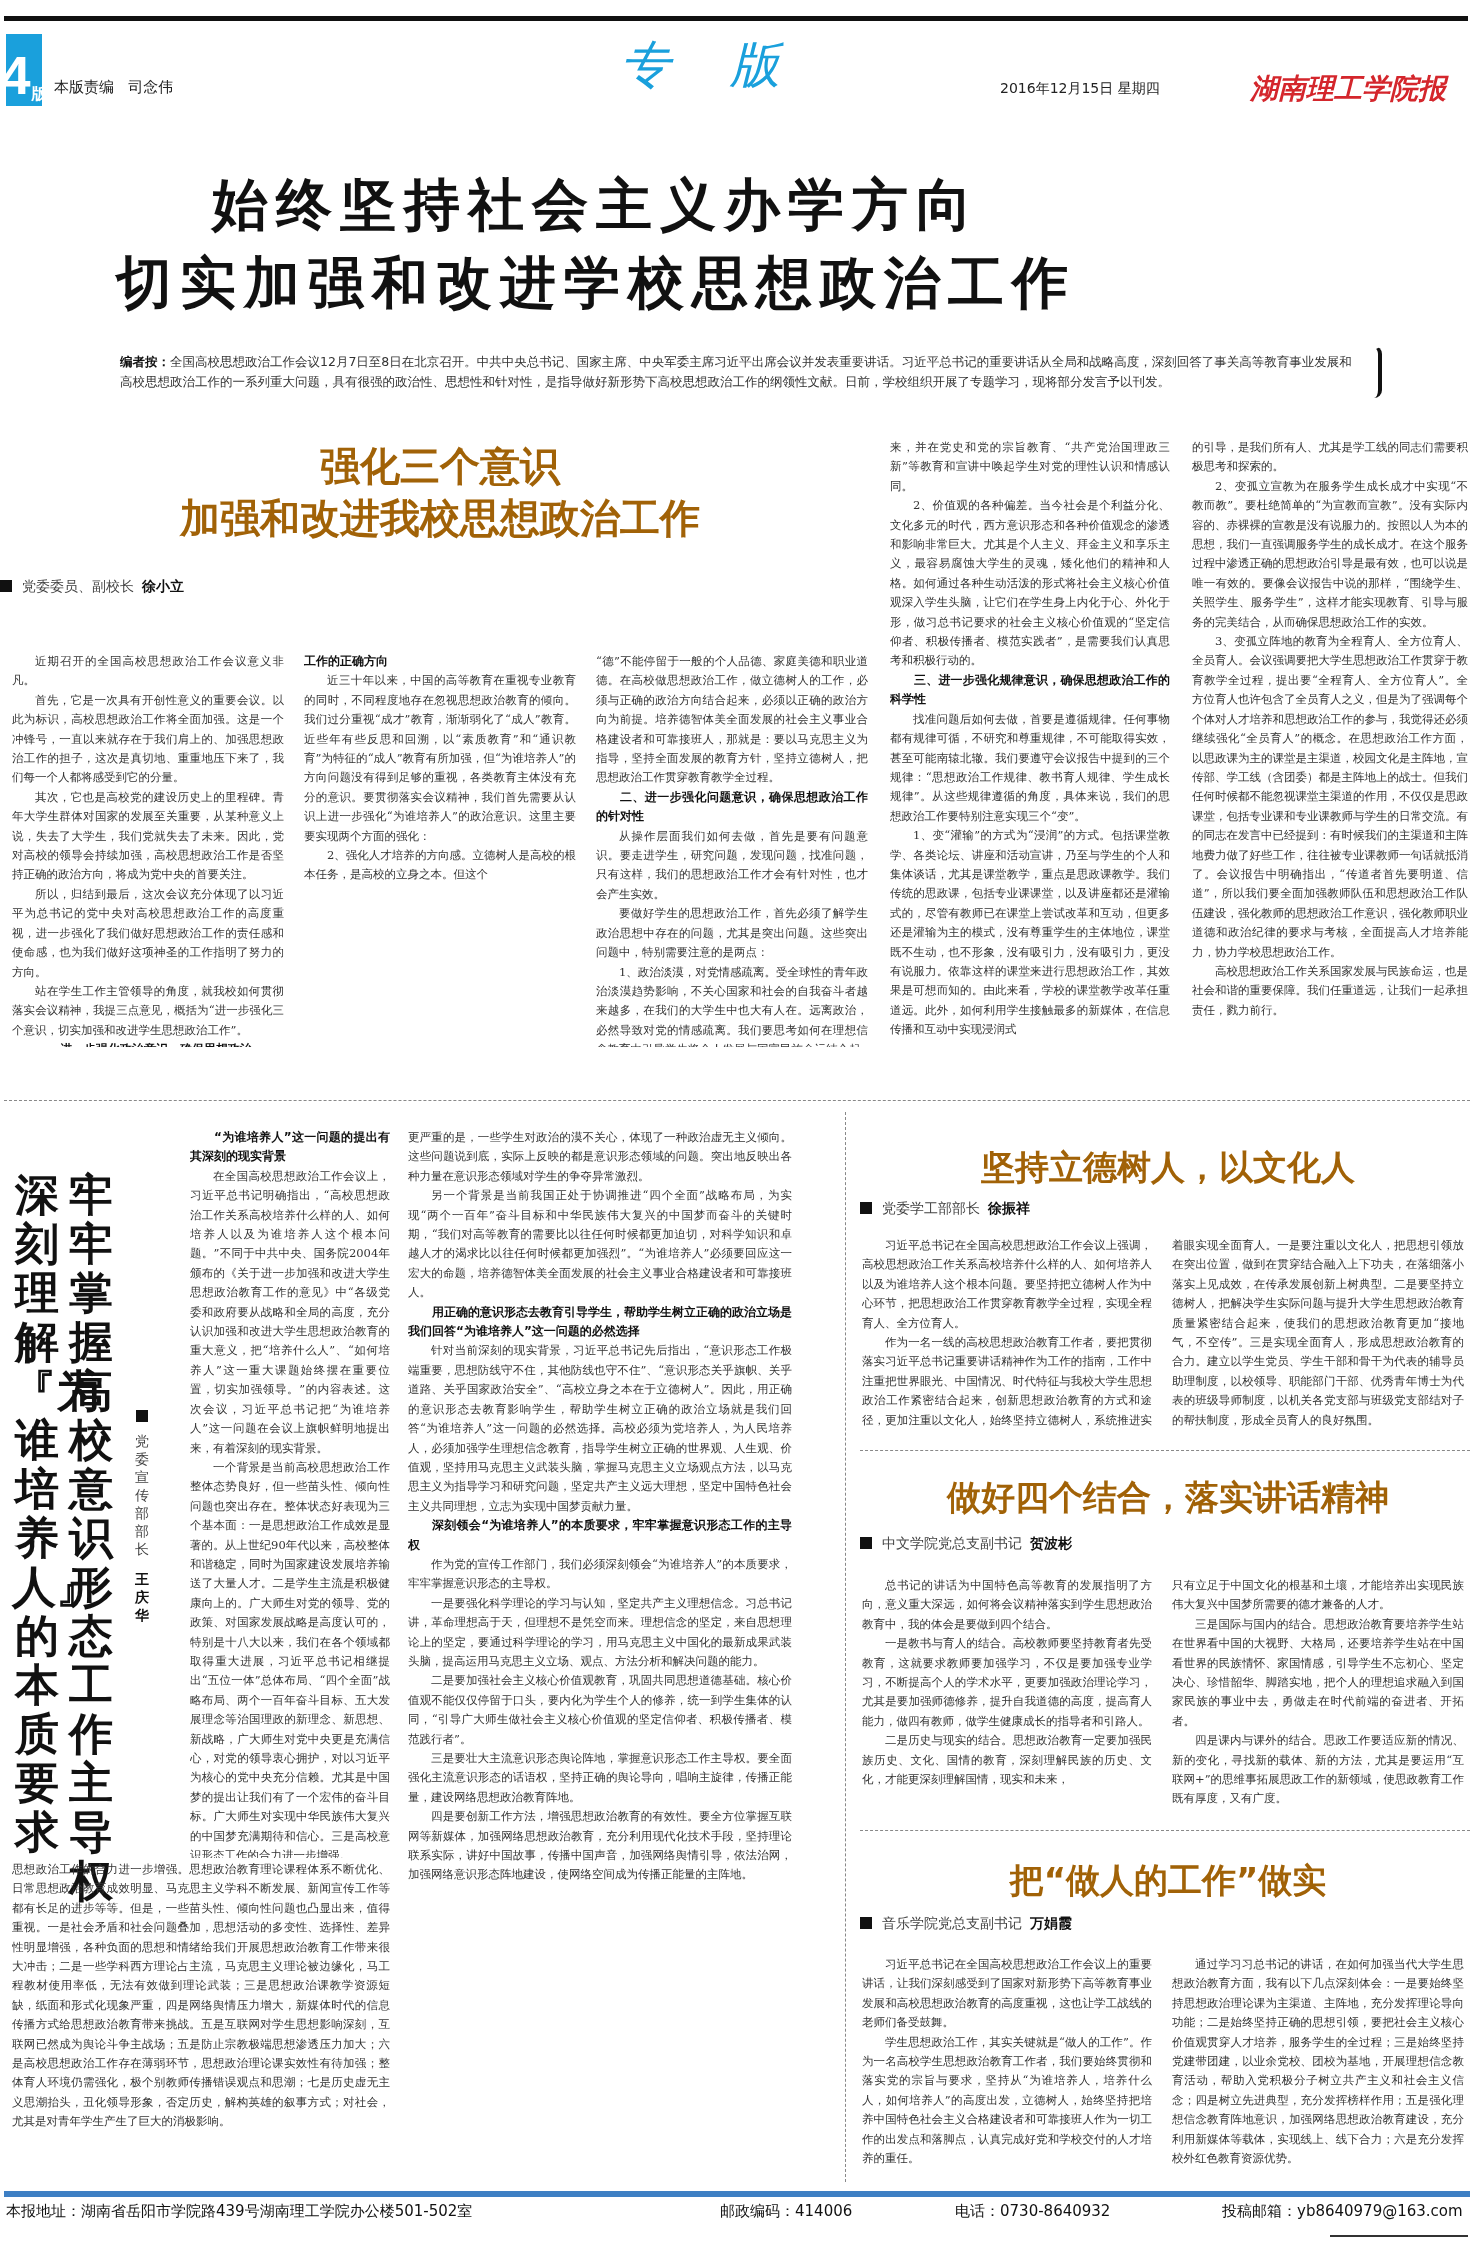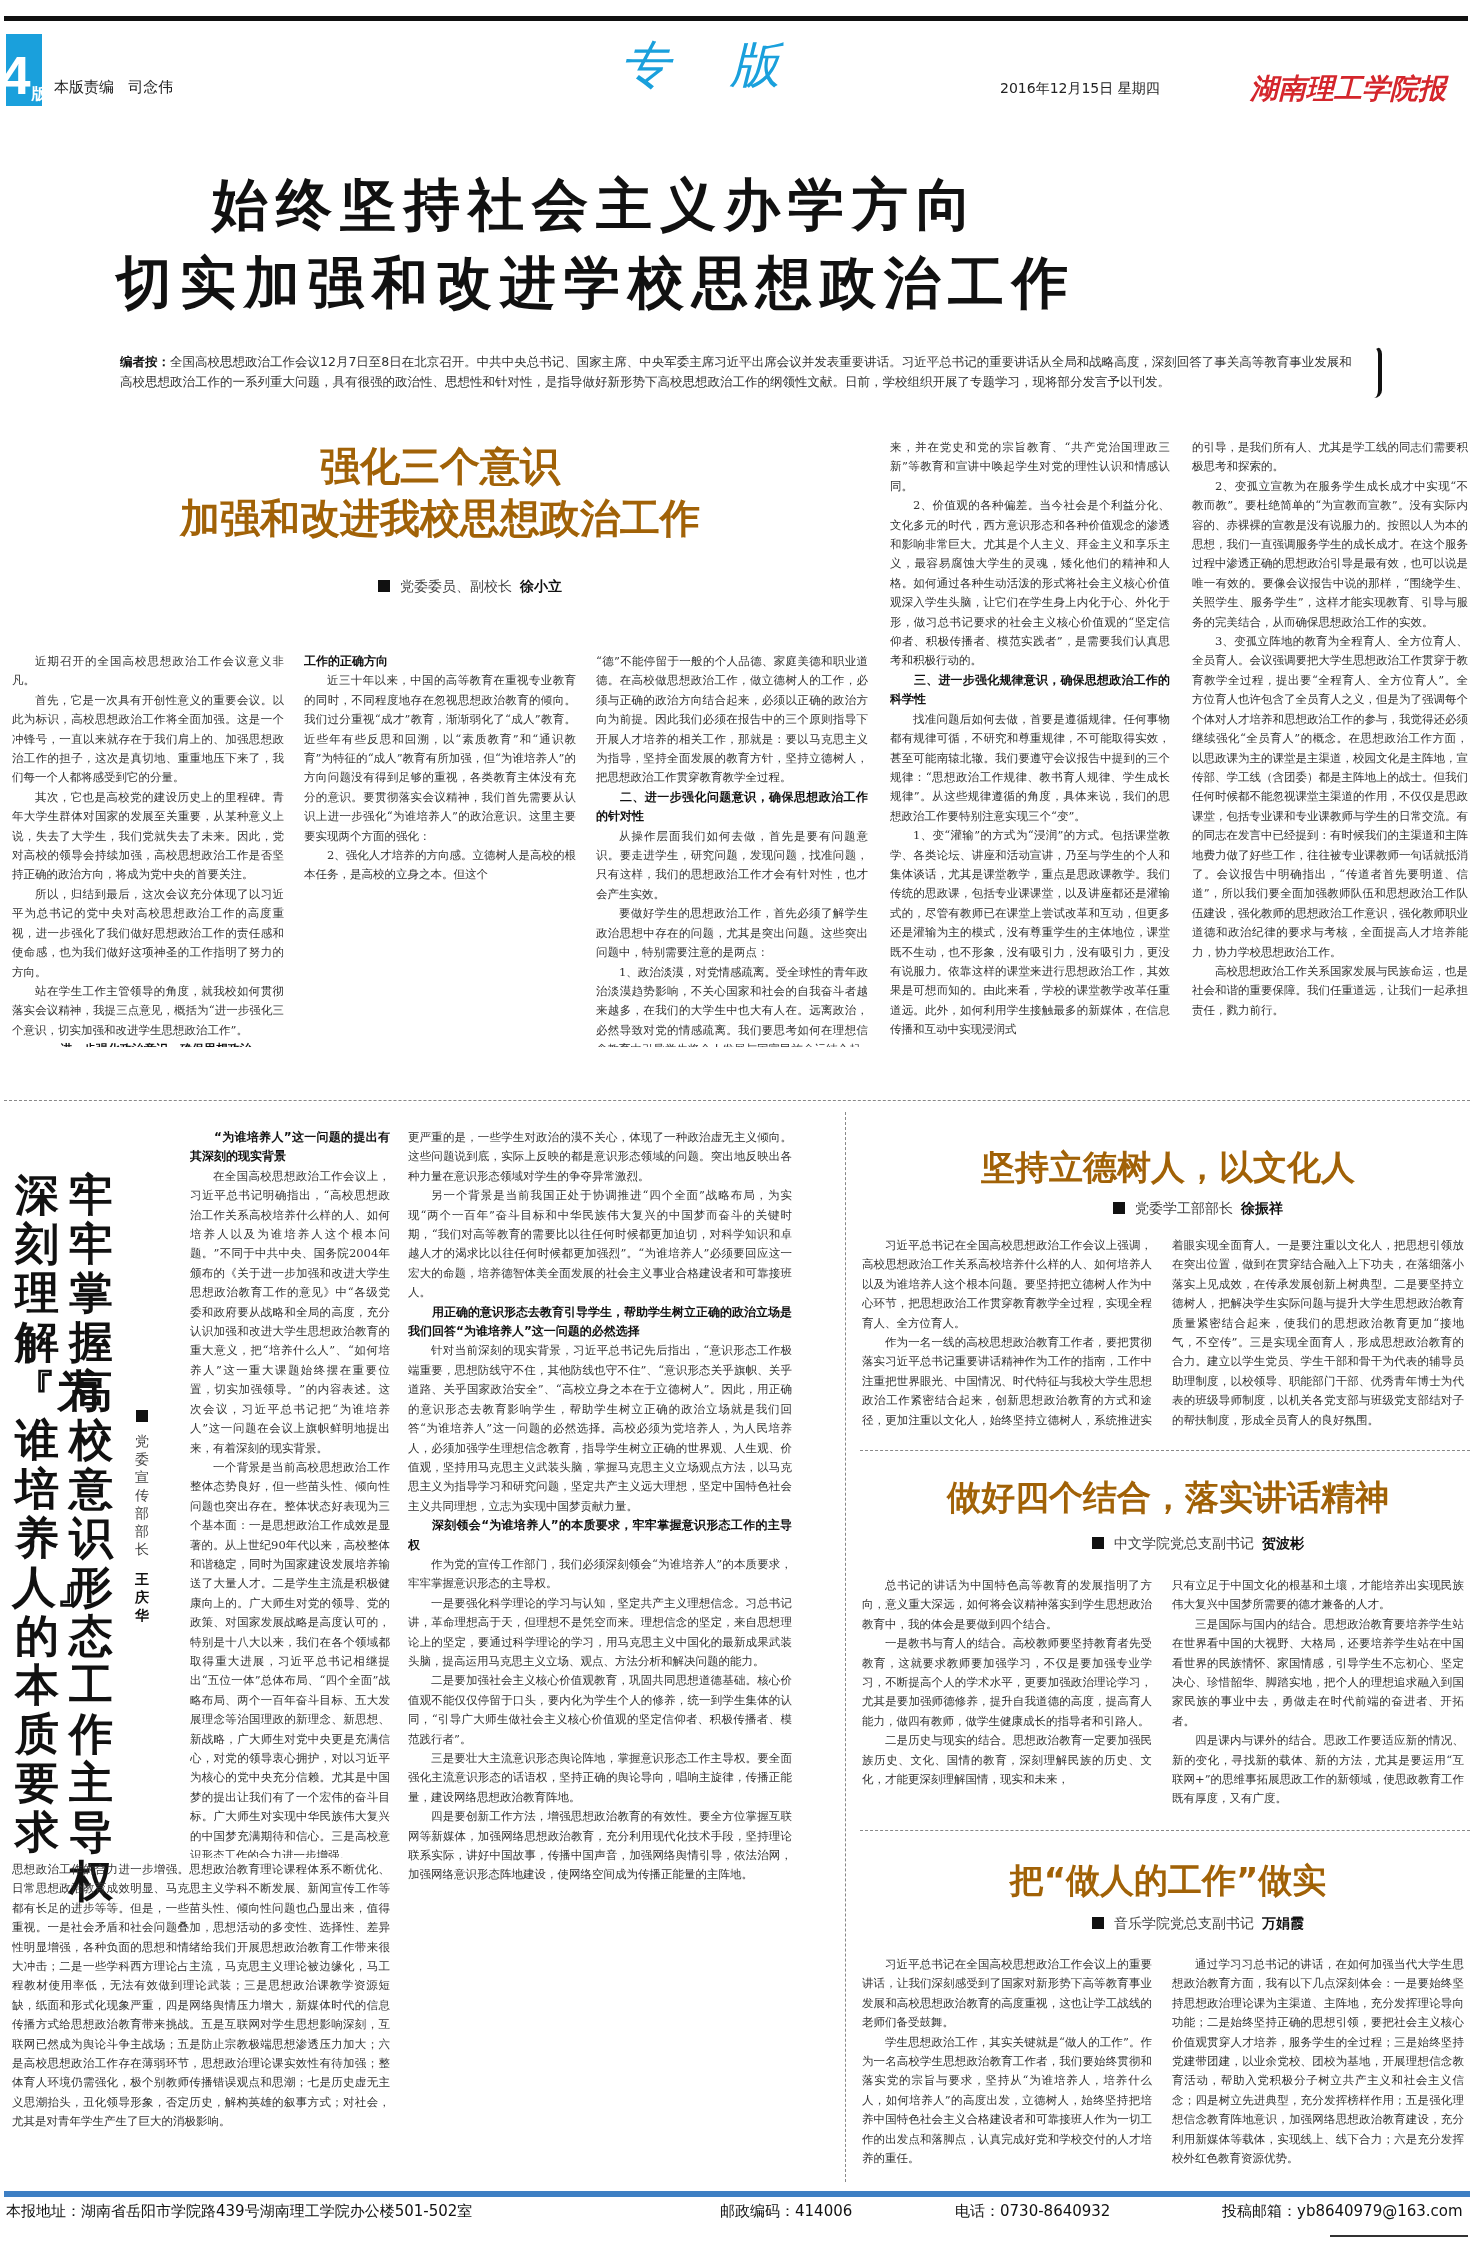--- a/index.html
+++ b/index.html
@@ -11,21 +11,21 @@
   .page-badge .ban{font-size:16px;line-height:24px;margin-left:1px;}
   .editor{left:54px;top:78px;font-size:15px;font-family:"DejaVu Sans",sans-serif;}
   .section-title{left:620px;top:32px;font-size:50px;color:#1aa0dc;letter-spacing:60px;font-family:"DejaVu Serif",serif;font-style:italic;}
   .date{left:1000px;top:80px;font-size:14px;font-family:"DejaVu Sans",sans-serif;}
   .paper-name{left:1250px;top:70px;font-size:28px;color:#d4262c;font-style:italic;font-weight:bold;font-family:"DejaVu Serif",serif;}
   .main-title{left:0;width:1192px;text-align:center;font-family:"DejaVu Sans",sans-serif;font-weight:bold;font-size:56px;letter-spacing:8px;color:#111;}
   .editor-note{left:120px;top:352px;width:1240px;font-size:12.5px;line-height:20px;font-family:"DejaVu Sans",sans-serif;color:#333;}
   .editor-note b{color:#111;}
   .note-bracket{left:1372px;top:346px;width:6px;height:50px;border-right:4px solid #111;border-top:2px solid transparent;border-radius:0 8px 8px 0;}
   .art-title{font-family:"DejaVu Sans",sans-serif;font-weight:bold;color:#a16207;text-align:center;}
-  .byline{font-family:"DejaVu Sans",sans-serif;font-size:14px;color:#444;text-align:center;padding-left:30px;}
+  .byline{font-family:"DejaVu Sans",sans-serif;font-size:14px;color:#444;text-align:left;}
   .byline .sq{display:inline-block;width:12px;height:12px;background:#111;margin-right:10px;vertical-align:-1px;}
   .byline .name{color:#111;font-weight:bold;margin-left:8px;}
   .col{font-size:11.5px;line-height:19.4px;color:#333;text-align:justify;}
   .col p{margin:0;text-indent:2em;}
   .col p.noind{text-indent:0;}
   .col h4{margin:0;font-family:"DejaVu Sans",sans-serif;font-size:12px;font-weight:bold;color:#111;text-indent:2em;}
   .dash{border-top:1px dashed #888;height:0;}
   .vdash{border-left:1px dashed #888;width:0;}
   .vtitle{font-family:"DejaVu Sans",sans-serif;font-weight:bold;font-size:44px;line-height:49px;width:50px;color:#111;text-align:center;word-break:break-all;}
   .vbyline{font-family:"DejaVu Sans",sans-serif;font-size:14px;line-height:18px;width:18px;color:#444;word-break:break-all;text-align:center;}
@@ -71,21 +71,21 @@
     <p>所以，归结到最后，这次会议充分体现了以习近平为总书记的党中央对高校思想政治工作的高度重视，进一步强化了我们做好思想政治工作的责任感和使命感，也为我们做好这项神圣的工作指明了努力的方向。</p>
     <p>站在学生工作主管领导的角度，就我校如何贯彻落实会议精神，我提三点意见，概括为“进一步强化三个意识，切实加强和改进学生思想政治工作”。</p>
     <h4>一、进一步强化政治意识，确保思想政治</h4>
   </div>
 <div class="abs col" id="a1c2" style="left:304px;top:652px;width:272px;height:395px;overflow:hidden;">
     <h4 style="text-indent: 0px;">工作的正确方向</h4>
     <p>近三十年以来，中国的高等教育在重视专业教育的同时，不同程度地存在忽视思想政治教育的倾向。我们过分重视“成才”教育，渐渐弱化了“成人”教育。近些年有些反思和回溯，以“素质教育”和“通识教育”为特征的“成人”教育有所加强，但“为谁培养人”的方向问题没有得到足够的重视，各类教育主体没有充分的意识。要贯彻落实会议精神，我们首先需要从认识上进一步强化“为谁培养人”的政治意识。这里主要要实现两个方面的强化：</p>
     <p>2、强化人才培养的方向感。立德树人是高校的根本任务，是高校的立身之本。但这个</p>
   </div>
 <div class="abs col" id="a1c3" style="left:596px;top:652px;width:272px;height:395px;overflow:hidden;">
-    <p class="noind">“德”不能停留于一般的个人品德、家庭美德和职业道德。在高校做思想政治工作，做立德树人的工作，必须与正确的政治方向结合起来，必须以正确的政治方向为前提。因此我们必须在报告中的三个原则指导下开展人才培养的相关工作，那就是：要以马克思主义为指导，坚持全面发展的教育方针，坚持立德树人，把思想政治工作贯穿教育教学全过程。</p>
+    <p class="noind">“德”不能停留于一般的个人品德、家庭美德和职业道德。在高校做思想政治工作，做立德树人的工作，必须与正确的政治方向结合起来，必须以正确的政治方向为前提。培养德智体美全面发展的社会主义事业合格建设者和可靠接班人，那就是：要以马克思主义为指导，坚持全面发展的教育方针，坚持立德树人，把思想政治工作贯穿教育教学全过程。</p>
     <h4>二、进一步强化问题意识，确保思想政治工作的针对性</h4>
     <p>从操作层面我们如何去做，首先是要有问题意识。要走进学生，研究问题，发现问题，找准问题，只有这样，我们的思想政治工作才会有针对性，也才会产生实效。</p>
     <p>要做好学生的思想政治工作，首先必须了解学生政治思想中存在的问题，尤其是突出问题。这些突出问题中，特别需要注意的是两点：</p>
     <p>1、政治淡漠，对党情感疏离。受全球性的青年政治淡漠趋势影响，不关心国家和社会的自我奋斗者越来越多，在我们的大学生中也大有人在。远离政治，必然导致对党的情感疏离。我们要思考如何在理想信念教育中引导学生将个人发展与国家民族命运结合起</p>
   </div>
 <div class="abs col" id="a1c4" style="left:890px;top:438px;width:280px;height:610px;overflow:hidden;">
     <p class="noind">来，并在党史和党的宗旨教育、“共产党治国理政三新”等教育和宣讲中唤起学生对党的理性认识和情感认同。</p>
     <p>2、价值观的各种偏差。当今社会是个利益分化、文化多元的时代，西方意识形态和各种价值观念的渗透和影响非常巨大。尤其是个人主义、拜金主义和享乐主义，最容易腐蚀大学生的灵魂，矮化他们的精神和人格。如何通过各种生动活泼的形式将社会主义核心价值观深入学生头脑，让它们在学生身上内化于心、外化于形，做习总书记要求的社会主义核心价值观的“坚定信仰者、积极传播者、模范实践者”，是需要我们认真思考和积极行动的。</p>
     <h4>三、进一步强化规律意识，确保思想政治工作的科学性</h4>
     <p>找准问题后如何去做，首要是遵循规律。任何事物都有规律可循，不研究和尊重规律，不可能取得实效，甚至可能南辕北辙。我们要遵守会议报告中提到的三个规律：“思想政治工作规律、教书育人规律、学生成长规律”。从这些规律遵循的角度，具体来说，我们的思想政治工作要特别注意实现三个“变”。</p>

